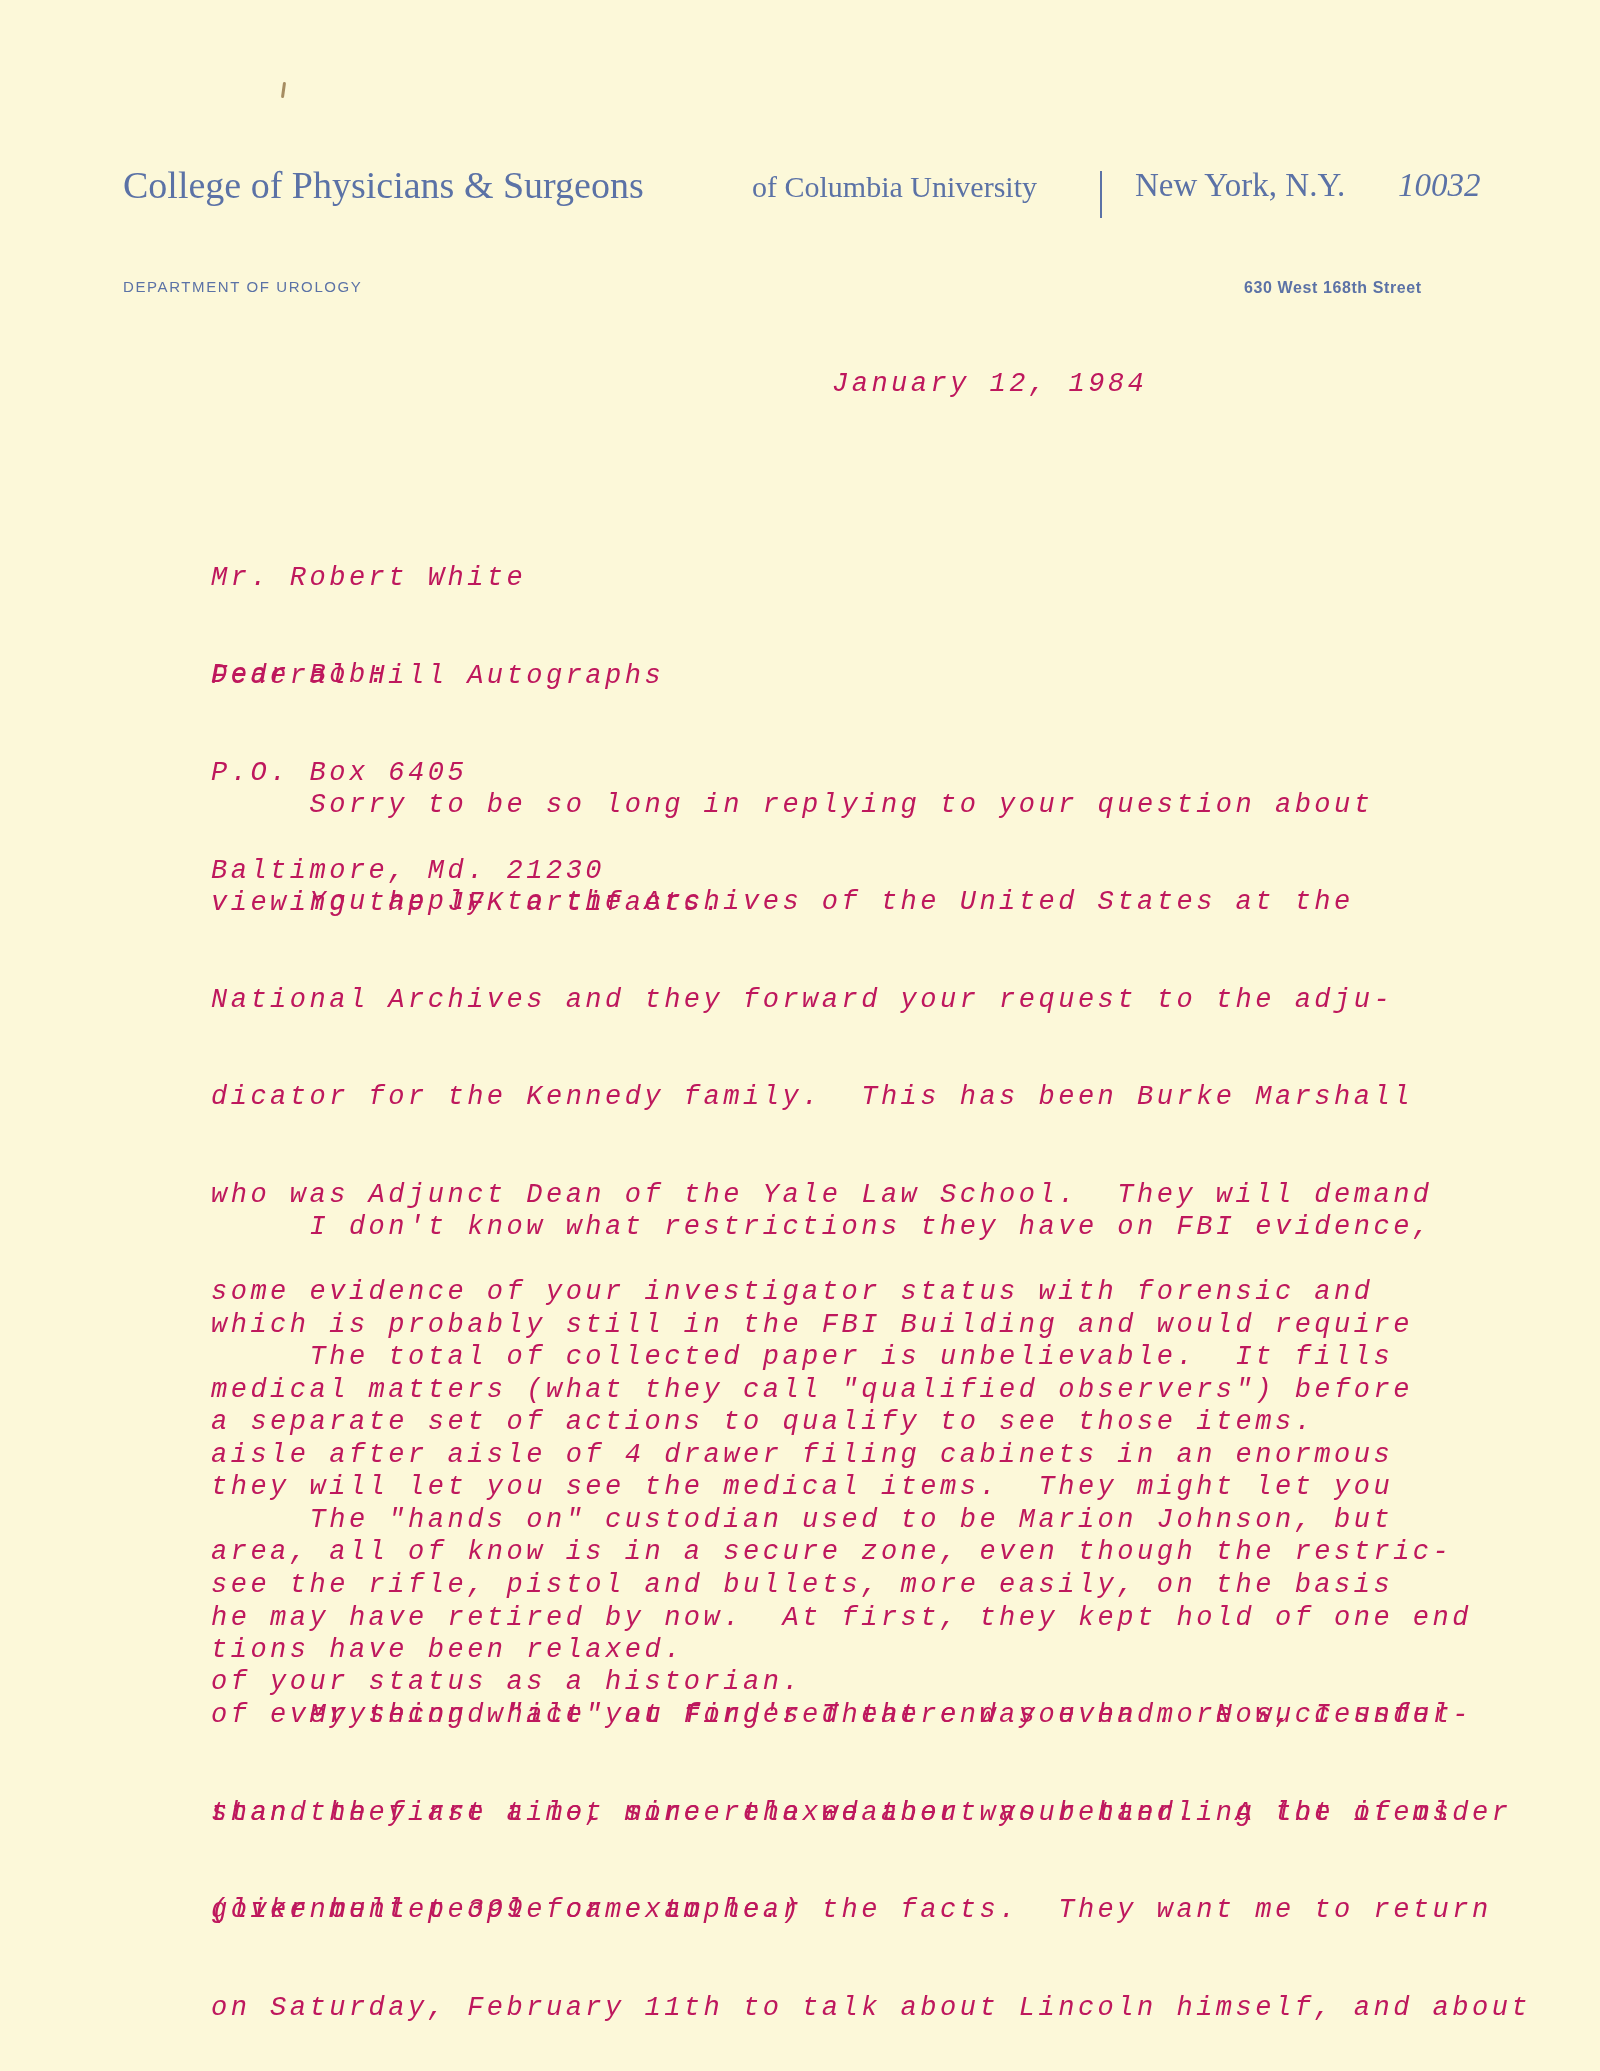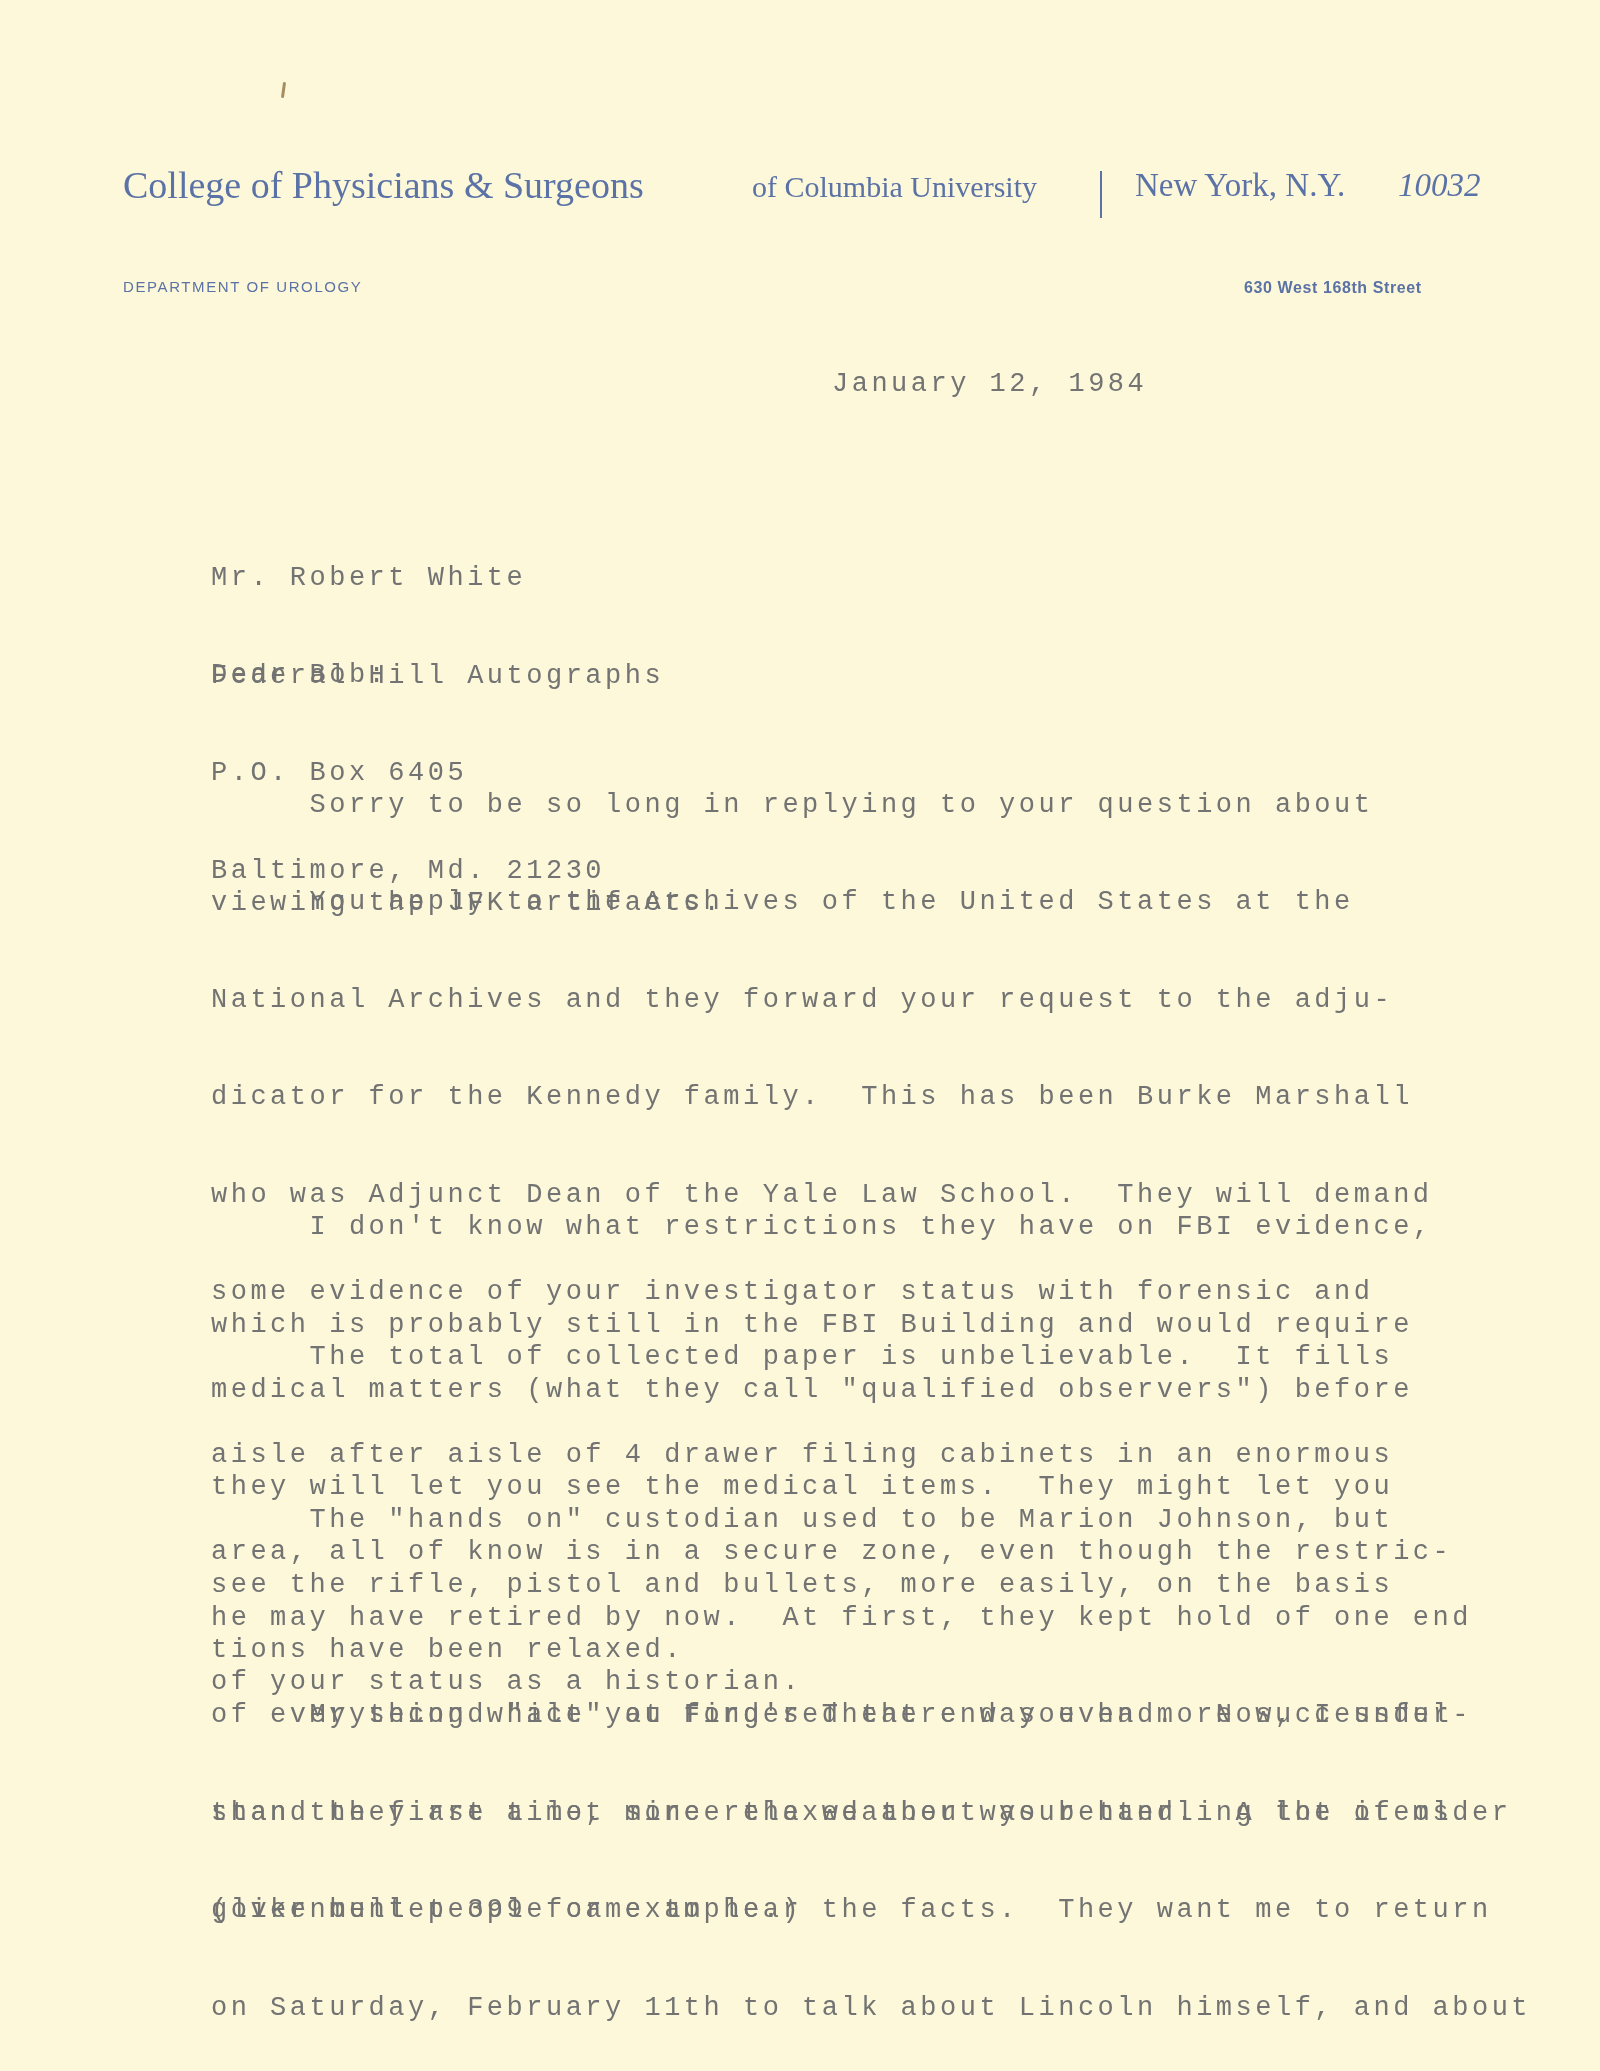--- a/index.html
+++ b/index.html
@@ -23,23 +23,24 @@
   .lh-city { left: 1135px; top: 167px; font-size: 33px; }
   .lh-zip { left: 1398px; top: 167px; font-size: 33px; font-style: italic; }
   .lh-dept { left: 123px; top: 244px; font-size: 15px; letter-spacing: 1.6px; font-weight: normal; }
   .lh-street { left: 1244px; top: 245px; font-size: 16px; letter-spacing: 0.6px; }
 
   .tw {
     position: absolute;
     font-family: "Liberation Mono", "DejaVu Sans Mono", monospace;
     font-size: 27px;
     letter-spacing: 3.5px;
-    color: #737373;
+    color: #be185d;
     white-space: pre;
     line-height: 32.5px;
+    font-style: italic;
   }
   .date { left: 832px; top: 368px; }
   .address { left: 211px; top: 497px; }
   .salutation { left: 211px; top: 659px; }
   .para { left: 211px; }
   .p1 { top: 724px; }
   .p2 { top: 821px; }
   .p3 { top: 1146px; }
   .p4 { top: 1276px; }
   .p5 { top: 1439px; }
@@ -86,20 +87,21 @@
     <span class="line">some evidence of your investigator status with forensic and</span>
     <span class="line">medical matters (what they call "qualified observers") before</span>
     <span class="line">they will let you see the medical items.  They might let you</span>
     <span class="line">see the rifle, pistol and bullets, more easily, on the basis</span>
     <span class="line">of your status as a historian.</span>
   </div>
 
   <div class="tw para p3">
     <span class="line">     I don't know what restrictions they have on FBI evidence,</span>
     <span class="line">which is probably still in the FBI Building and would require</span>
+    <span class="line">a separate set of actions to qualify to see those items.</span>
   </div>
 
   <div class="tw para p4">
     <span class="line">     The total of collected paper is unbelievable.  It fills</span>
     <span class="line">aisle after aisle of 4 drawer filing cabinets in an enormous</span>
     <span class="line">area, all of know is in a secure zone, even though the restric-</span>
     <span class="line">tions have been relaxed.</span>
   </div>
 
   <div class="tw para p5">

